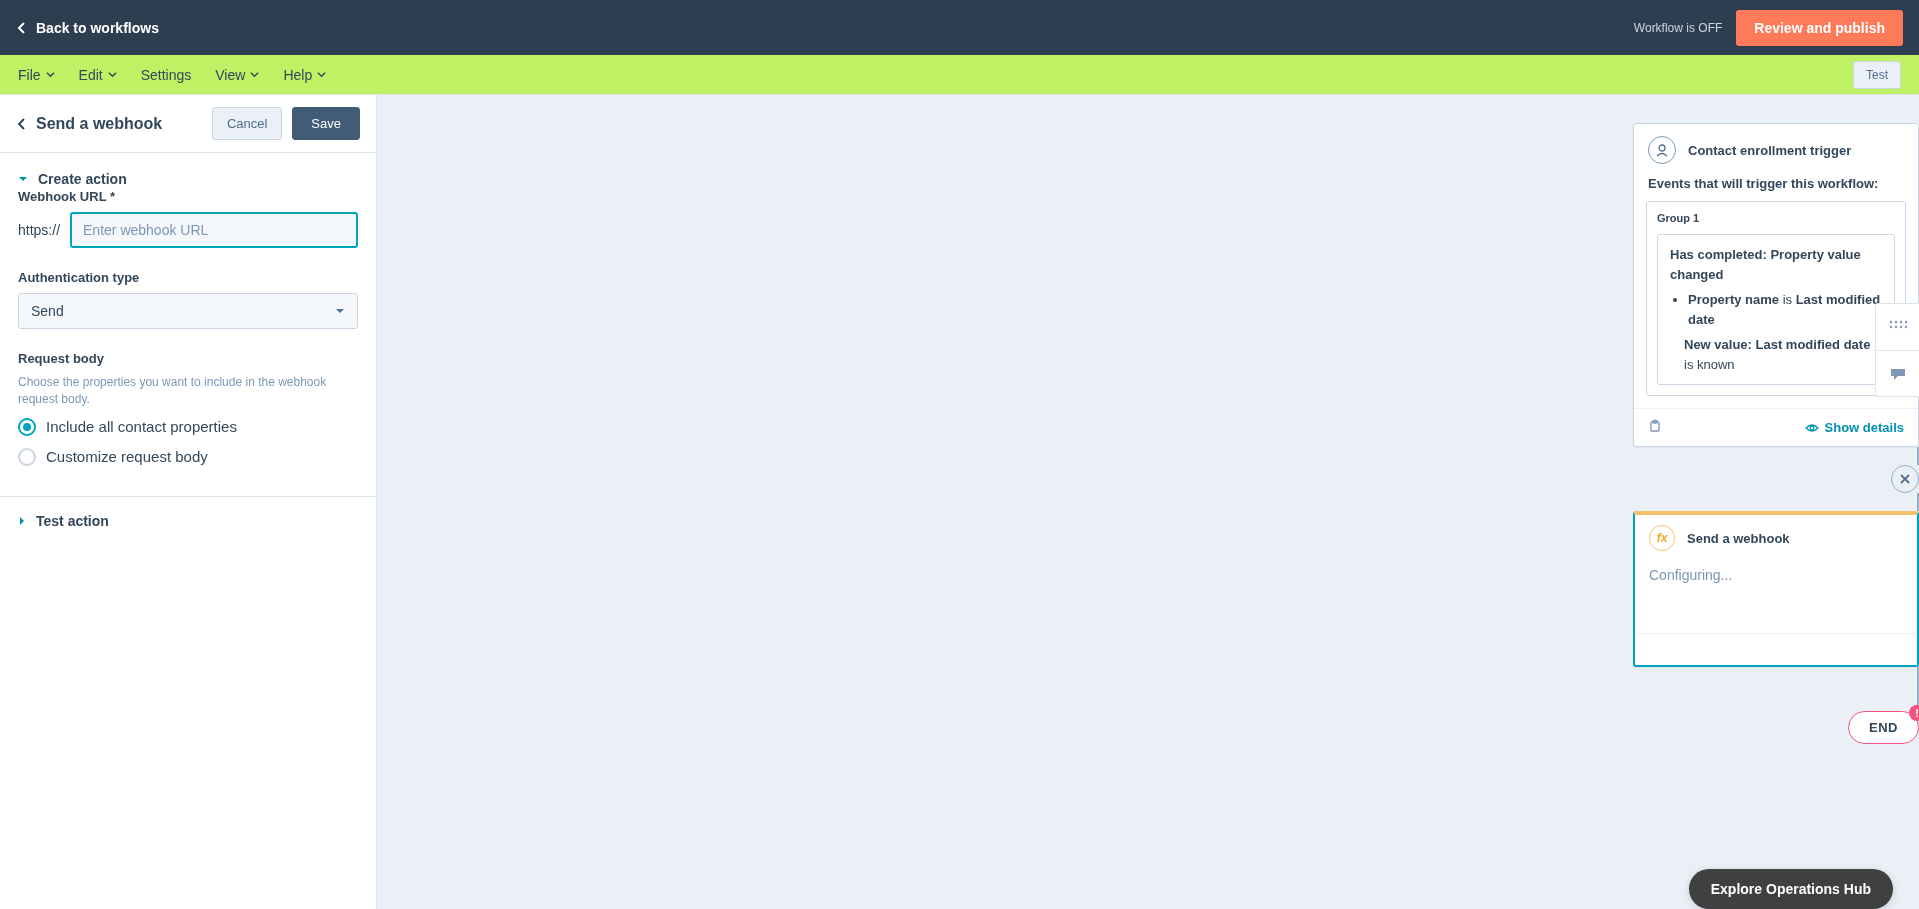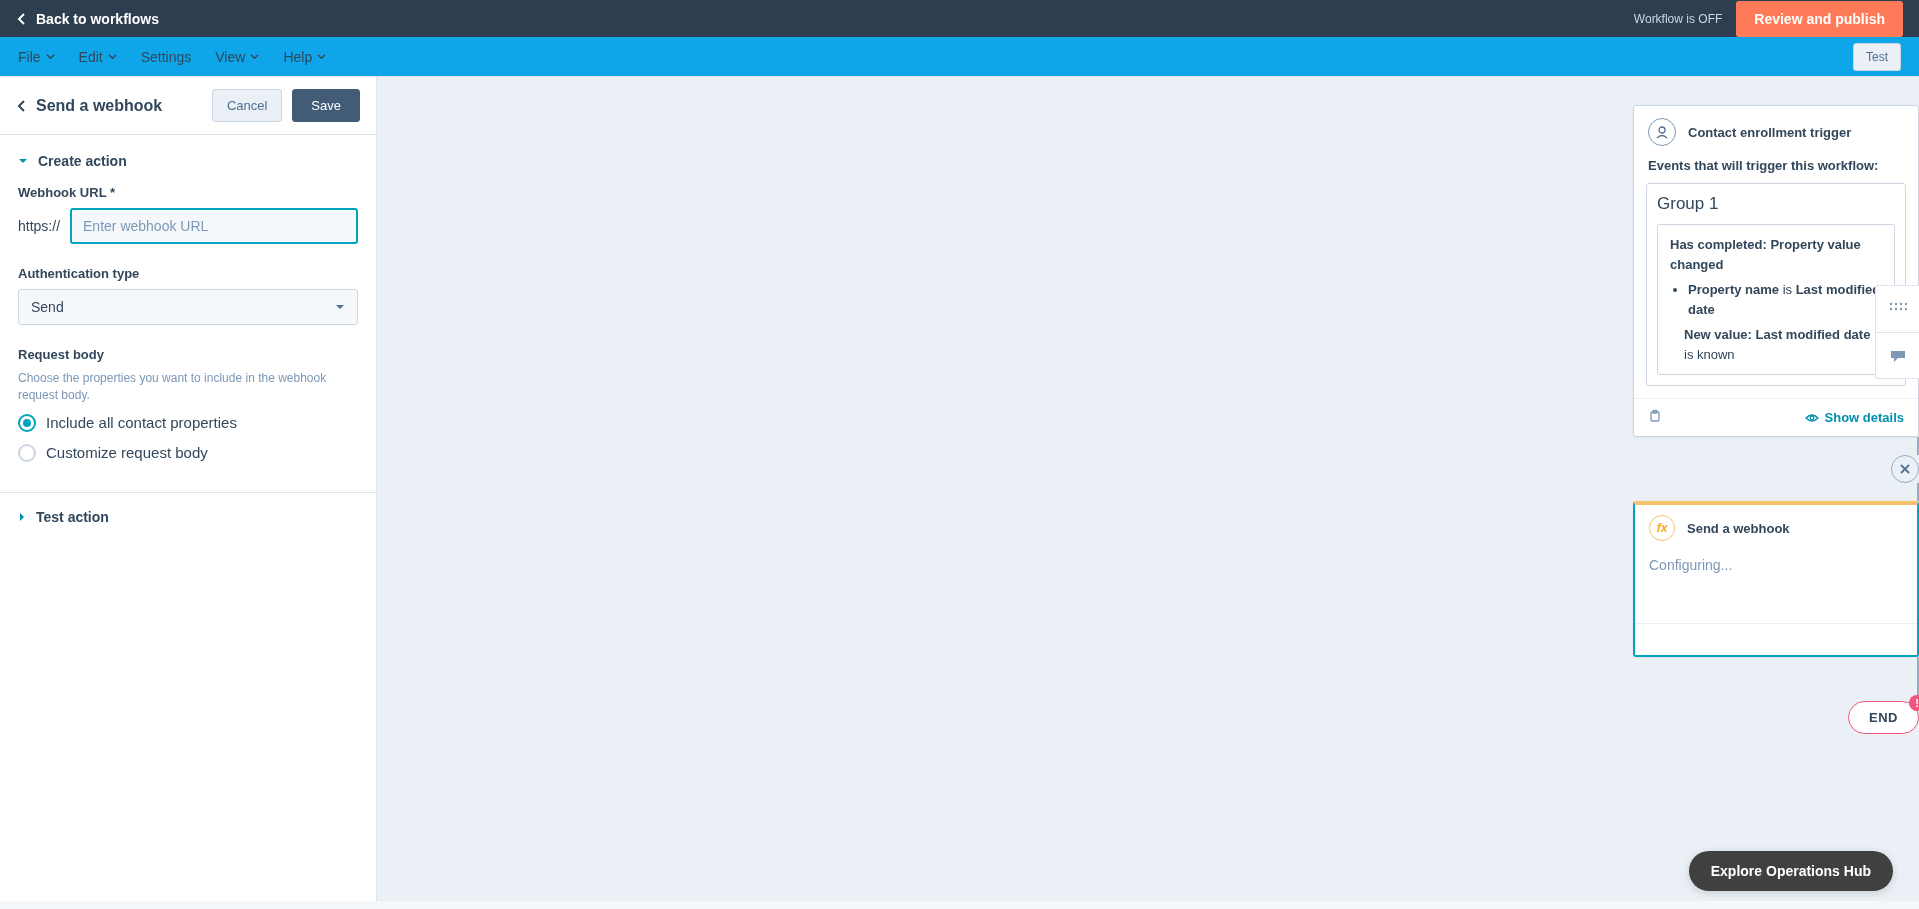--- a/index.html
+++ b/index.html
@@ -1,28 +1,28 @@
 <!DOCTYPE html>
 <html><head>
 <meta charset="utf-8">
 <style>
 * { box-sizing: border-box; margin: 0; padding: 0; }
 body { font-family: -apple-system, BlinkMacSystemFont, "Segoe UI", Helvetica, Arial, sans-serif; font-size: 14px; color: #33475b; background: #f5f8fa; overflow: hidden; }
 
 
-.topbar { background: #2d3e50; color: #fff; height: 37px; display: flex; align-items: center; padding: 0 16px; justify-content: space-between; }
+.topbar { background: #2d3e50; color: #fff; height: 55px; display: flex; align-items: center; padding: 0 16px; justify-content: space-between; }
 .topbar-left { display: flex; align-items: center; gap: 8px; font-weight: 600; cursor: pointer; }
 .topbar-left svg { width: 12px; height: 12px; }
 .topbar-center { position: absolute; left: 50%; transform: translateX(-50%); font-weight: 700; font-size: 18px; }
 .topbar-right { display: flex; align-items: center; gap: 14px; }
 .wf-status { font-size: 12px; color: #cbd6e2; }
 .btn-review { background: #ff7a59; color: #fff; border: none; padding: 10px 18px; border-radius: 3px; font-weight: 600; cursor: pointer; font-size: 14px; }
 
 
-.menubar { background: #0ea5e9; height: 40px; display: flex; align-items: center; padding: 0 18px; border-bottom: 1px solid #dfe3eb; justify-content: space-between; }
+.menubar { background: #bef264; height: 40px; display: flex; align-items: center; padding: 0 18px; border-bottom: 1px solid #dfe3eb; justify-content: space-between; }
 .menu-left { display: flex; gap: 24px; }
 .menu-item { display: flex; align-items: center; gap: 5px; cursor: pointer; font-size: 14px; color: #33475b; }
 .menu-item svg { width: 9px; height: 9px; }
 .menu-nolabel { cursor: pointer; font-size: 14px; color: #33475b; }
 .btn-test { background: #eaf0f6; border: 1px solid #cbd6e2; color: #506e91; padding: 6px 12px; border-radius: 3px; cursor: pointer; font-size: 12px; }
 
 
 .content { display: flex; height: calc(100vh - 85px); position: relative; }
 
 
@@ -33,21 +33,21 @@
 .sp-title { font-weight: 700; font-size: 16px; color: #33475b; }
 .sp-btns { display: flex; gap: 10px; }
 .btn-cancel { background: #eaf0f6; border: 1px solid #cbd6e2; color: #506e91; padding: 8px 14px; border-radius: 3px; cursor: pointer; font-size: 13px; }
 .btn-save { background: #425b76; border: 1px solid #425b76; color: #fff; padding: 8px 18px; border-radius: 3px; cursor: pointer; font-size: 13px; }
 
 .sp-intro { padding: 18px 18px; font-size: 14px; line-height: 1.5; color: #33475b; border-bottom: 1px solid #dfe3eb; }
 .learn-link { color: #0091ae; font-weight: 600; text-decoration: none; display: inline-flex; align-items: center; gap: 4px; }
 .learn-link svg { width: 12px; height: 12px; }
 
 .sp-body { padding: 18px; overflow-y: auto; }
-.section-header { display: flex; align-items: center; gap: 10px; font-weight: 700; margin-bottom: 16px; cursor: pointer; }
+.section-header { display: flex; align-items: center; gap: 10px; font-weight: 700; margin-bottom: 2px; cursor: pointer; }
 .section-header svg { width: 10px; height: 10px; }
 
 .field { margin-bottom: 22px; }
 .field-label { font-size: 13px; font-weight: 600; margin-bottom: 8px; color: #33475b; }
 .select-box { position: relative; width: 100%; background: #f5f8fa; border: 1px solid #cbd6e2; border-radius: 3px; padding: 9px 12px; font-size: 14px; cursor: pointer; display: flex; justify-content: space-between; align-items: center; }
 .select-box svg { width: 10px; height: 10px; }
 
 .url-row { display: flex; align-items: center; gap: 10px; }
 .url-prefix { font-size: 14px; color: #33475b; }
 .url-input { flex: 1; background: #f5f8fa; border: 2px solid #00a4bd; border-radius: 3px; padding: 8px 11px; font-size: 14px; outline: none; color: #33475b; }
@@ -70,21 +70,21 @@
 .canvas-inner { position: relative; width: 100%; min-height: 100%; padding-top: 28px; padding-bottom: 60px; display: flex; flex-direction: column; align-items: flex-end; }
 
 .node { width: 286px; background: #fff; border: 1px solid #cbd6e2; border-radius: 3px; box-shadow: 0 1px 3px rgba(0,0,0,0.05); }
 .node-header { display: flex; align-items: center; gap: 12px; padding: 12px 14px; }
 .node-icon { width: 28px; height: 28px; border: 1px solid #7c98b6; border-radius: 50%; display: flex; align-items: center; justify-content: center; flex-shrink: 0; }
 .node-icon svg { width: 14px; height: 14px; }
 .node-title { font-weight: 700; font-size: 13px; }
 .node-sub { padding: 0 14px 10px 14px; font-weight: 700; font-size: 13px; }
 
 .group-box { margin: 0 12px 12px 12px; border: 1px solid #cbd6e2; border-radius: 3px; padding: 10px; }
-.group-title { font-weight: 400; font-size: 17px; margin-bottom: 10px; }
+.group-title { font-weight: 700; font-size: 11px; margin-bottom: 10px; }
 .event-box { background: #fff; border: 1px solid #cbd6e2; border-radius: 3px; padding: 10px 12px; font-size: 13px; line-height: 1.5; }
 .event-box .bold { font-weight: 700; }
 .event-box ul { margin: 6px 0 6px 18px; }
 
 .node-footer { display: flex; align-items: center; justify-content: space-between; padding: 10px 14px; border-top: 1px solid #eaf0f6; }
 .clip-icon svg { width: 14px; height: 14px; }
 .show-details { color: #0091ae; font-weight: 600; font-size: 13px; display: flex; align-items: center; gap: 6px; cursor: pointer; }
 .show-details svg { width: 14px; height: 10px; }
 
 .connector { width: 2px; background: #99acc2; }

